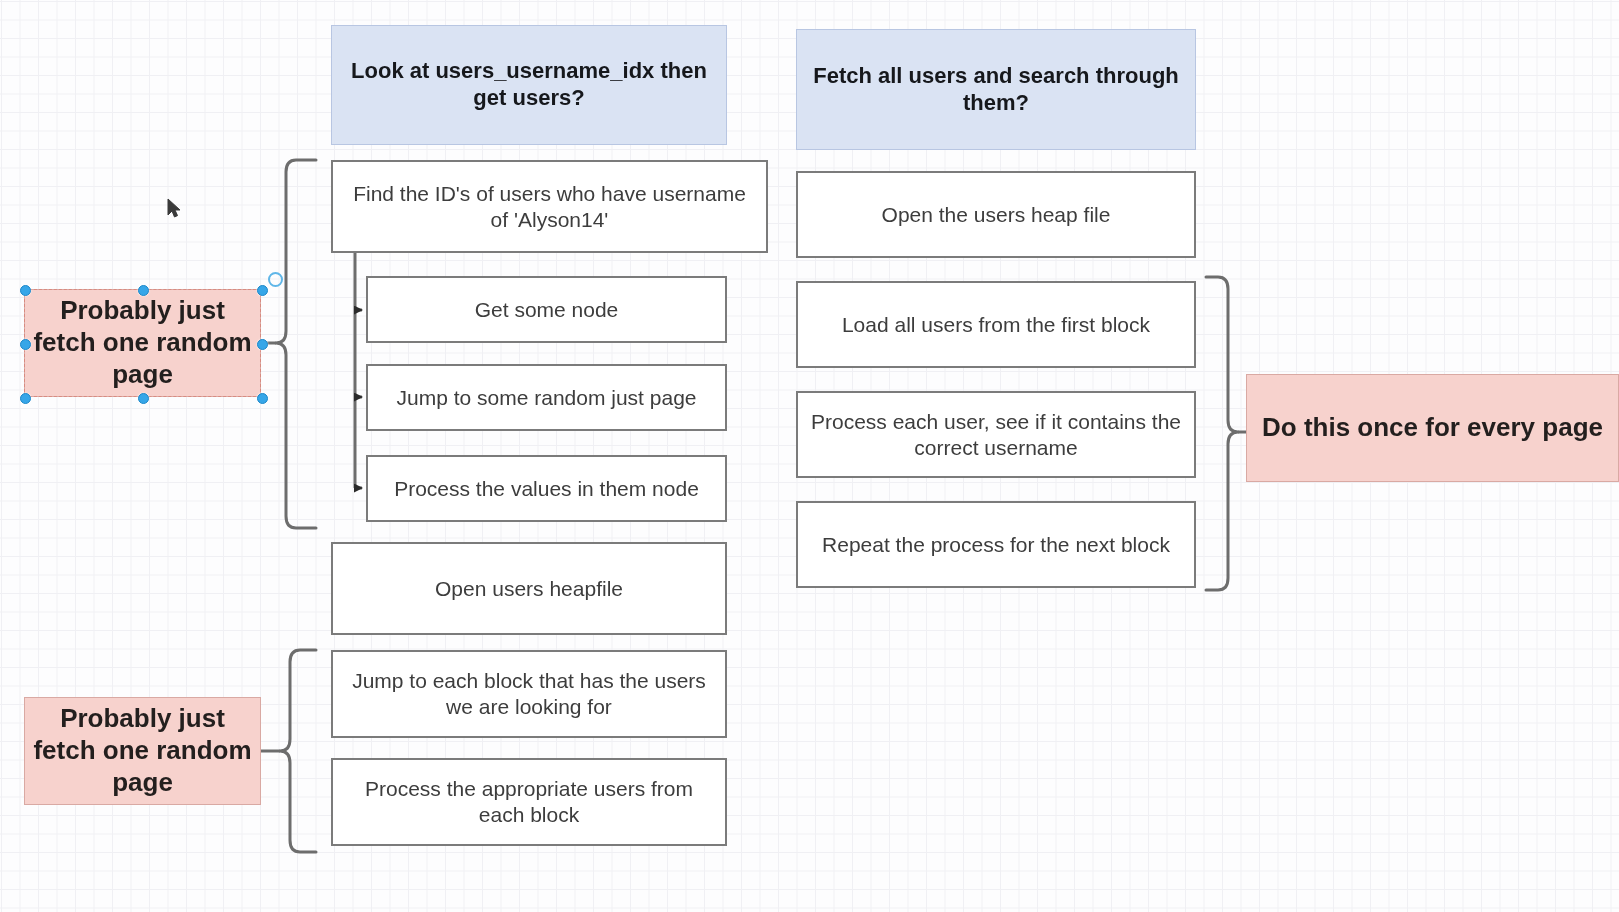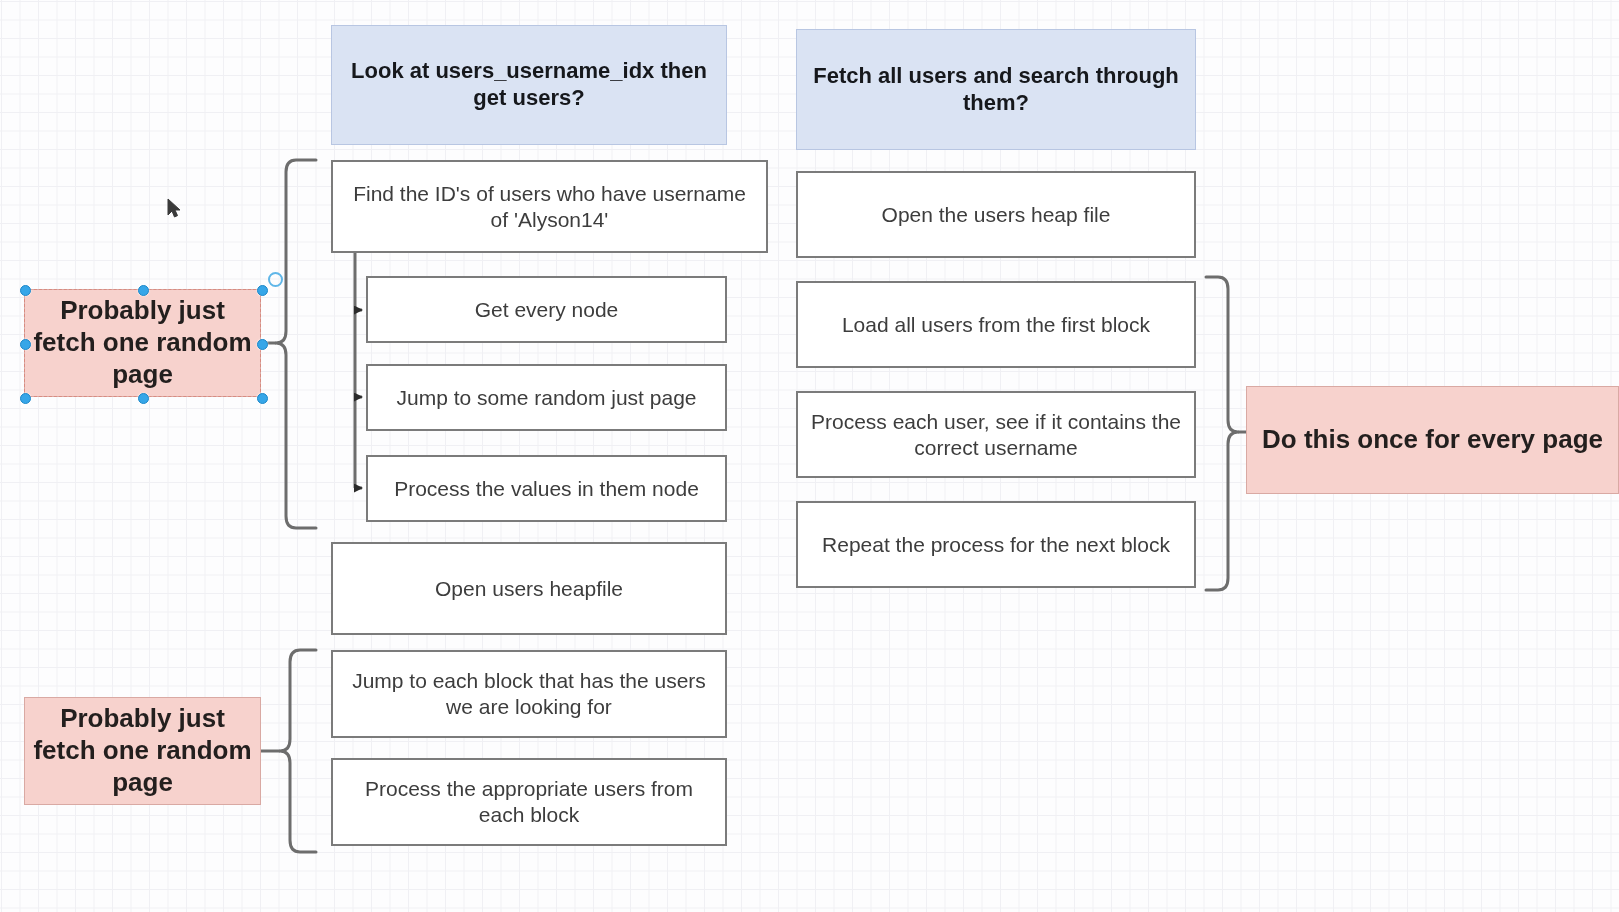--- a/index.html
+++ b/index.html
@@ -150,21 +150,21 @@
     </g>
     <g>
       <path d="M 1238,432 L 1246,432" fill="none" stroke="#6d6d6d" stroke-width="3"></path>
     </g>
   </svg>
 
   <div class="node node-header" style="left:331px; top:25px; width:396px; height:120px;">Look at users_username_idx then get users?</div>
 
   <div class="node node-step" style="left:331px; top:160px; width:437px; height:93px;">Find the ID's of users who have username of 'Alyson14'</div>
 
-  <div class="node node-step" style="left:366px; top:276px; width:361px; height:67px;">Get every node</div>
+  <div class="node node-step" style="left:366px; top:276px; width:361px; height:67px;">Get some node</div>
 
   <div class="node node-step" style="left:366px; top:364px; width:361px; height:67px;">Jump to some random just page</div>
 
   <div class="node node-step" style="left:366px; top:455px; width:361px; height:67px;">Process the values in them node</div>
 
   <div class="node node-step" style="left:331px; top:542px; width:396px; height:93px;">Open users heapfile</div>
 
   <div class="node node-step" style="left:331px; top:650px; width:396px; height:88px;">Jump to each block that has the users we are looking for</div>
 
   <div class="node node-step" style="left:331px; top:758px; width:396px; height:88px;">Process the appropriate users from each block</div>
@@ -187,19 +187,19 @@
   <div class="handle" style="left:261px; top:289px;"></div>
   <div class="handle" style="left:24px;  top:343px;"></div>
   <div class="handle" style="left:261px; top:343px;"></div>
   <div class="handle" style="left:24px;  top:397px;"></div>
   <div class="handle" style="left:142px; top:397px;"></div>
   <div class="handle" style="left:261px; top:397px;"></div>
   <div class="rotate-handle" style="left:273px; top:277px;"></div>
 
   <div class="node node-note" style="left:24px; top:697px; width:237px; height:108px;">Probably just fetch one random page</div>
 
-  <div class="node node-note" style="left:1246px; top:386px; width:373px; height:108px;">Do this once for every page</div>
+  <div class="node node-note" style="left:1246px; top:374px; width:373px; height:108px;">Do this once for every page</div>
 
   <svg class="cursor-arrow" style="left:167px; top:198px;" width="16" height="22" viewBox="0 0 16 22">
     <path d="M1,1 L1,17 L5,13 L7.5,19 L10.5,17.6 L8,12 L13,12 z" fill="#3a3a3a" stroke="#3a3a3a" stroke-width="1"></path>
   </svg>
 
 </div>
 
 </body></html>

